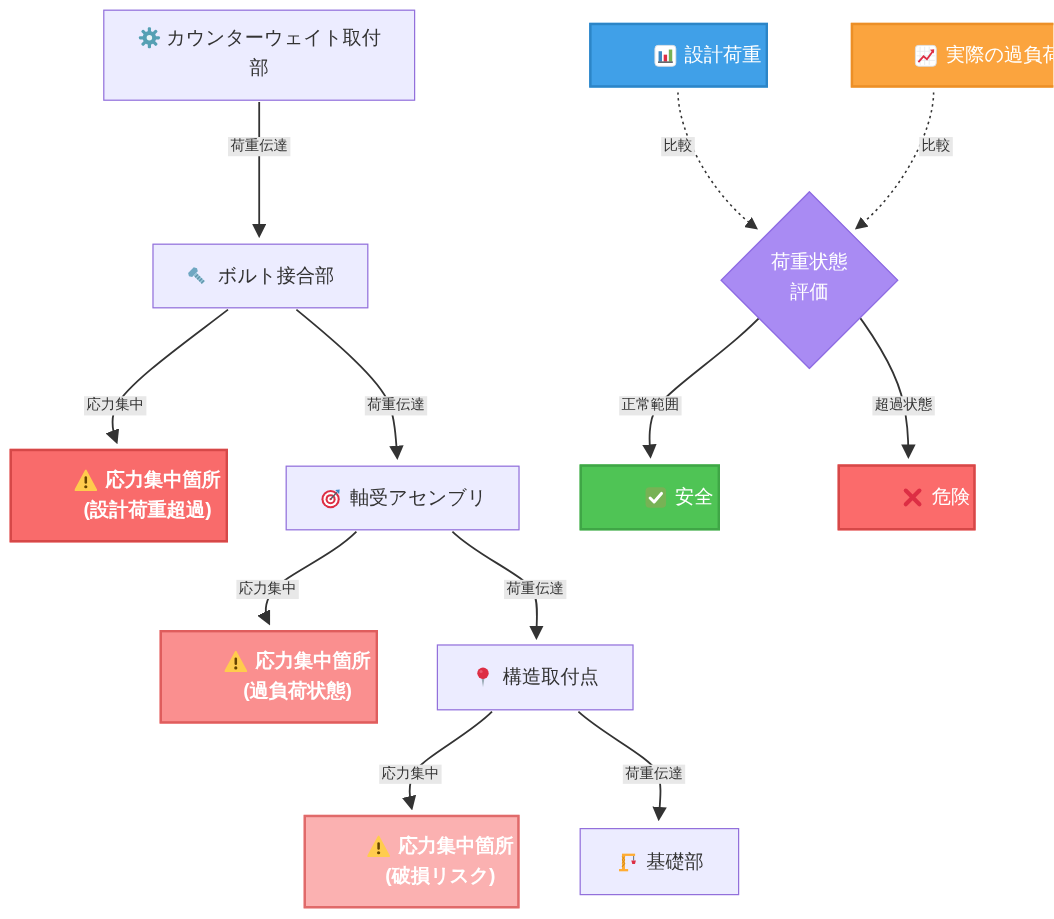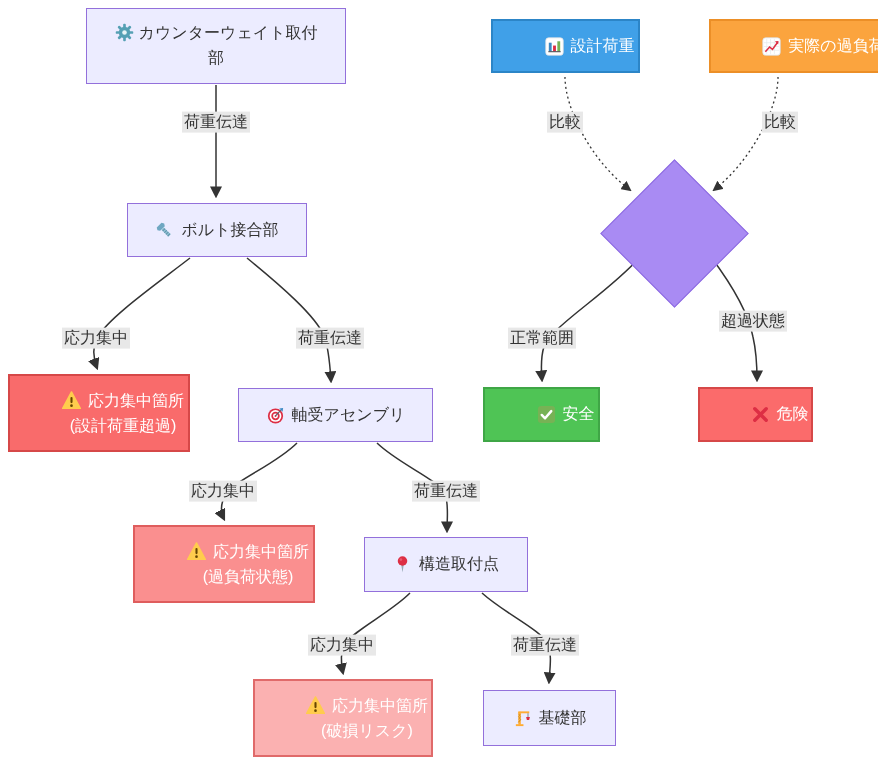--- a/index.html
+++ b/index.html
@@ -7,29 +7,29 @@
   .canvas { position:relative; width:878px; height:766px; background:#ffffff; overflow:hidden; }
   .edges { position:absolute; left:0; top:0; }
   .edges path { fill:none; stroke:var(--edge-line,#333); stroke-width:1.5px; }
   .edges .dotted path { stroke-dasharray:2 3; stroke-width:1.3px; }
   #arrow path { fill:var(--edge-line,#333); stroke:none; }
 
   .node { position:absolute; box-sizing:border-box; display:flex; align-items:center;
           justify-content:center; gap:7px; font-size:16px; color:var(--node-text,#333); }
   .node.plain { background:var(--node-bg,#ECECFF); border:1px solid var(--node-border,#9370DB); }
   .node.white { color:var(--light-text,#fff);padding-left:48px; }
-  .node.stack { flex-direction:column; gap:1px; line-height:1.5; }
+  .node.stack { flex-direction:column; gap:1px; line-height:1.5;font-weight:bold; }
   .node .row { display:flex; align-items:center; gap:7px; }
   .icon { width:19px; height:19px; flex:0 0 auto; }
   .wrap { width:212px; text-align:center; line-height:1.55; }
   .wrap .icon { display:inline-block; vertical-align:-4px; margin-right:5px; }
 
   .edge-label { position:absolute; transform:translate(-50%,-50%);
                 background:var(--edge-label-bg,#e8e8e8); color:var(--edge-label-text,#333);
-                padding:0 2px; font-size:16px; line-height:1.3; white-space:nowrap; }
+                padding:0 2px; font-size:12px; line-height:1.3; white-space:nowrap; }
 
   
   #n-counterweight { left:86px;  top:8px;   width:260px; height:76px; }
   #n-bolt          { left:127px; top:203px; width:180px; height:54px; }
   #n-stress1 { left:8px;   top:374px; width:182px; height:78px;
                background:var(--stress-design-bg); border:2px solid var(--stress-design-border); }
   #n-bearing       { left:238px; top:388px; width:195px; height:54px; }
   #n-stress2 { left:133px; top:525px; width:182px; height:78px;
                background:var(--stress-overload-bg); border:2px solid var(--stress-overload-border); }
   #n-mount         { left:364px; top:537px; width:164px; height:55px; }
@@ -54,21 +54,21 @@
   #lab-1  { left:216px; top:122px; }
   #lab-2  { left:96px;  top:338px; }
   #lab-3  { left:330px; top:338px; }
   #lab-4  { left:223px; top:491px; }
   #lab-5  { left:446px; top:491px; }
   #lab-6  { left:342px; top:645px; }
   #lab-7  { left:545px; top:645px; }
   #lab-8  { left:565px; top:122px; }
   #lab-9  { left:780px; top:122px; }
   #lab-10 { left:542px; top:338px; }
-  #lab-11 { left:753px; top:321px; }
+  #lab-11 { left:753px; top:338px; }
 </style>
 </head>
 <body>
 
 <div class="canvas">
 
   <svg class="edges" width="878" height="766" viewBox="0 0 878 766">
     <defs>
       <marker id="arrow" viewBox="0 0 10 10" refX="8" refY="5" markerWidth="8" markerHeight="8" orient="auto">
         <path d="M0,0 L10,5 L0,10 Z" fill="#333333"></path>
@@ -212,20 +212,24 @@
     <svg class="icon" viewBox="0 0 20 20">
         <rect x="0.8" y="0.8" width="18.4" height="18.4" rx="3" fill="#ffffff" stroke="#d8dde2" stroke-width="0.8"></rect>
         <path d="M5,2 v16 M9,2 v16 M13,2 v16 M2,6 h16 M2,10 h16 M2,14 h16" stroke="#e3e8ec" stroke-width="0.7"></path>
         <path d="M3.5,15.5 L8,10.5 L11,13 L16.5,5.5" stroke="#dd2e44" stroke-width="1.6" fill="none"></path>
         <polygon points="13.6,4.6 17.4,4.2 17,8" fill="#dd2e44"></polygon>
       </svg>
     <span>実際の過負荷</span>
   </div>
 
   <div id="n-eval"></div>
+  <div id="n-eval-label">
+    <div>荷重状態</div>
+    <div>評価</div>
+  </div>
 
   <div class="node white" id="n-safe">
     <svg class="icon" viewBox="0 0 20 20">
         <rect x="1" y="1" width="18" height="18" rx="3.5" fill="#77b255"></rect>
         <path d="M5,10.5 L8.5,14 L15,6.5" stroke="#ffffff" stroke-width="2.6" fill="none" stroke-linecap="round" stroke-linejoin="round"></path>
       </svg>
     <span>安全</span>
   </div>
 
   <div class="node white" id="n-danger">

